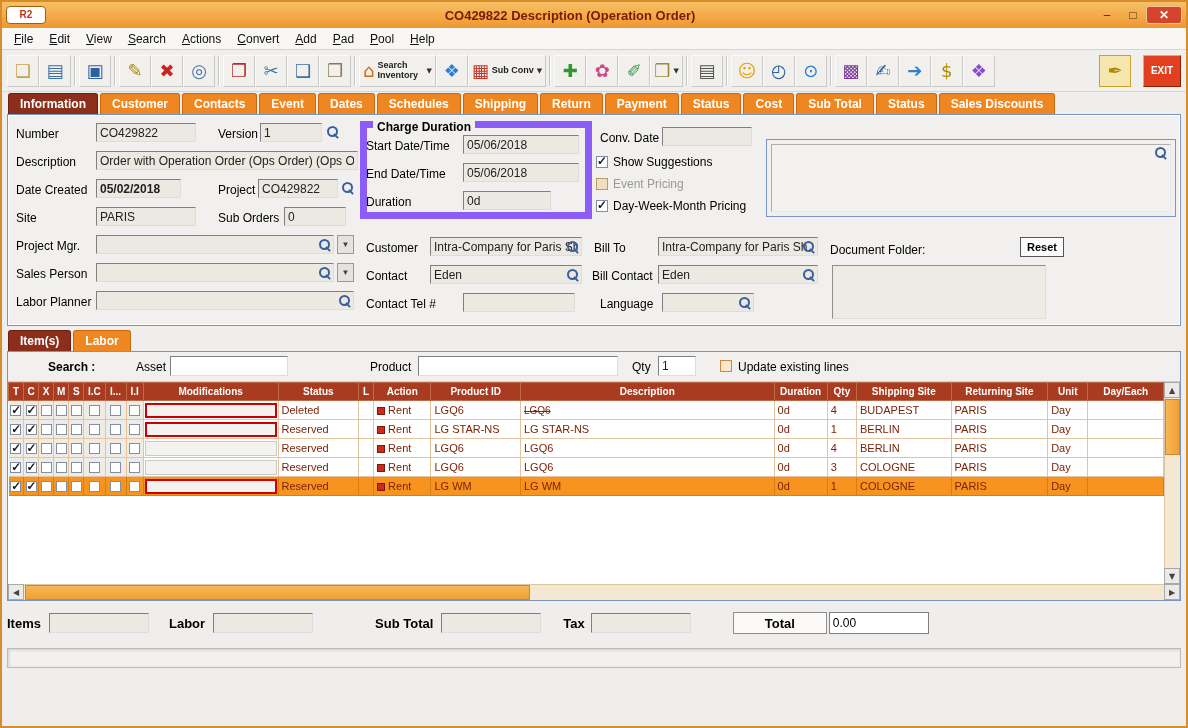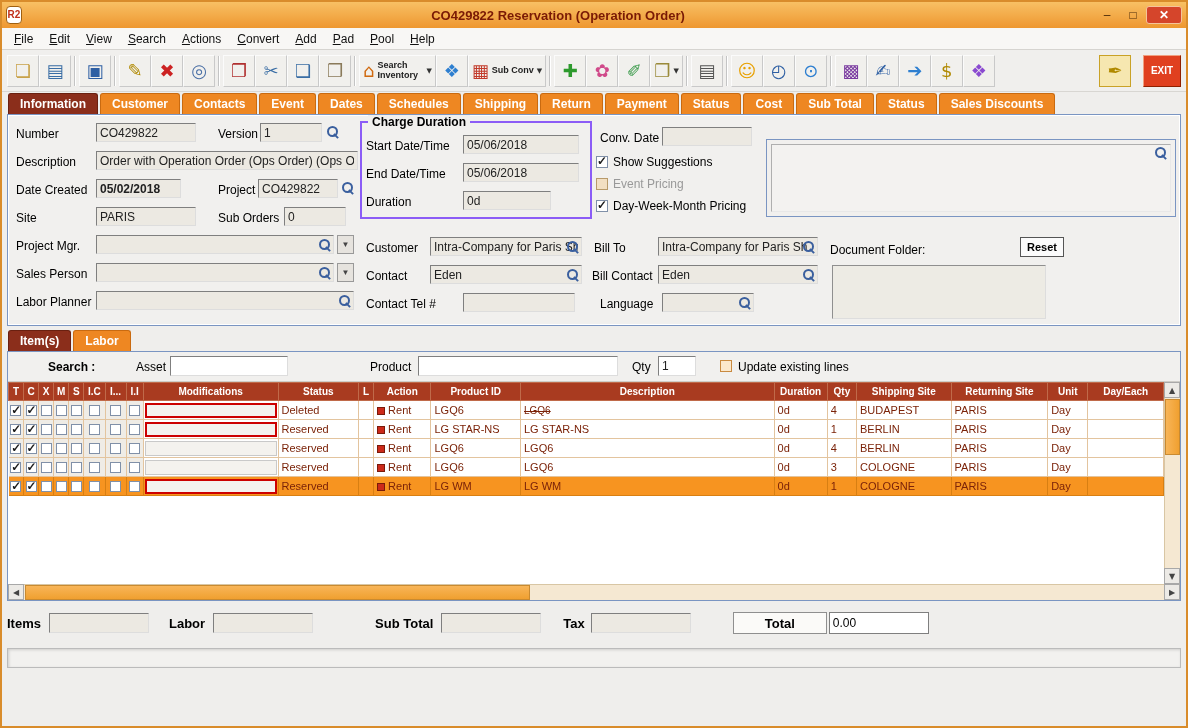--- a/index.html
+++ b/index.html
@@ -1,21 +1,21 @@
 <!DOCTYPE html>
 <html><head>
 <meta charset="utf-8">
 <style>
   * { box-sizing: border-box; }
   body { margin:0; background:#C8C8C8; font-family:"Liberation Sans", sans-serif; }
   .window { width:1188px; height:728px; border:2px solid #D98C2B; background:#EFEEEC; position:relative; overflow:hidden; }
 
   
   .titlebar { height:26px; background:linear-gradient(#F8C064,#EE9730); display:flex; align-items:center; padding:0 4px; }
-  .appicon { width:16px; height:18px; background:#fff; border:1px solid #a06010; color:#C0301A; font:bold 10px/16px "Liberation Sans",sans-serif; text-align:center; border-radius:4px; }
+  .appicon { width:40px; height:18px; background:#fff; border:1px solid #a06010; color:#C0301A; font:bold 10px/16px "Liberation Sans",sans-serif; text-align:center; border-radius:4px; }
   .title { flex:1; text-align:center; color:#7A1A05; font-weight:bold; font-size:13px; }
   .winbtn { width:26px; height:18px; display:flex; align-items:center; justify-content:center; font-size:12px; color:#4A2A08; cursor:default; }
   .winbtn.close { width:36px; background:#D5452B; color:#fff; border:1px solid #F4C49A; border-radius:3px; font-weight:bold; }
 
   
   .menubar { height:22px; background:#F8F7F5; border-bottom:1px solid #D6D4D0; display:flex; align-items:center; padding-left:4px; }
   .menu-item { font-size:12px; color:#111; padding:2px 8px; }
 
   
   .toolbar { height:42px; background:#F0EFED; border-bottom:1px solid #D8D6D2; display:flex; align-items:center; padding:0 5px; }
@@ -46,21 +46,21 @@
   .fwrap { position:absolute; height:19px; }
   .fwrap .inp { position:static; width:100%; height:100%; display:block; }
   .fwrap .mag { position:absolute; right:3px; top:3px; }
 
   .mag { position:absolute; width:13px; height:13px; display:inline-block; }
   .mag::before { content:""; position:absolute; left:1px; top:1px; width:7px; height:7px; border:2px solid #3A5F9E; border-radius:50%; }
   .mag::after { content:""; position:absolute; right:0; bottom:1px; width:6px; height:2px; background:#3A5F9E; transform:rotate(45deg); }
 
   .dd { position:absolute; width:17px; height:19px; background:#E6E3DE; border:1px solid #999; font-size:8px; color:#444; display:flex; align-items:center; justify-content:center; }
 
-  .groupbox { position:absolute; border:2px solid #8b5cf6;padding-left:32px; }
+  .groupbox { position:absolute; border:7px solid #8b5cf6;padding-left:32px; }
   .gtitle { position:absolute; top:-8px; left:6px; background:#F1F0EE; padding:0 4px; font-weight:bold; font-size:12px; color:#000; white-space:nowrap; }
 
   .cb { display:inline-block; width:12px; height:12px; background:#fff; border:1px solid #8090A8; position:relative; vertical-align:middle; }
   .cb.checked::after { content:"✓"; position:absolute; left:0; top:-3px; font-size:12px; font-weight:bold; color:#1A1A1A; }
   .cb.disabled { background:#F2DFC2; border-color:#B89A6A; }
   .cb.orange { background:#FBE8CC; border-color:#C98A40; }
   .cbrow { height:22px; display:flex; align-items:center; gap:5px; }
   .cblbl { font-size:12px; color:#000; }
   .cblbl.gray { color:#999; }
 
@@ -99,21 +99,21 @@
 
   .statusstrip { margin:8px 5px 0; height:20px; background:#F2F1EF; border:1px solid #BBB; box-shadow: inset 1px 1px 3px rgba(0,0,0,0.15); }
 </style>
 </head>
 <body>
 
 <div class="window">
 
   <div class="titlebar">
     <span class="appicon">R2</span>
-    <span class="title">CO429822 Reservation (Operation Order)</span>
+    <span class="title">CO429822 Description (Operation Order)</span>
     <span class="winbtn">
         <span>–</span>
       </span>
     <span class="winbtn">
         <span>□</span>
       </span>
     <span class="winbtn close">
         <span>✕</span>
       </span>
   </div>

